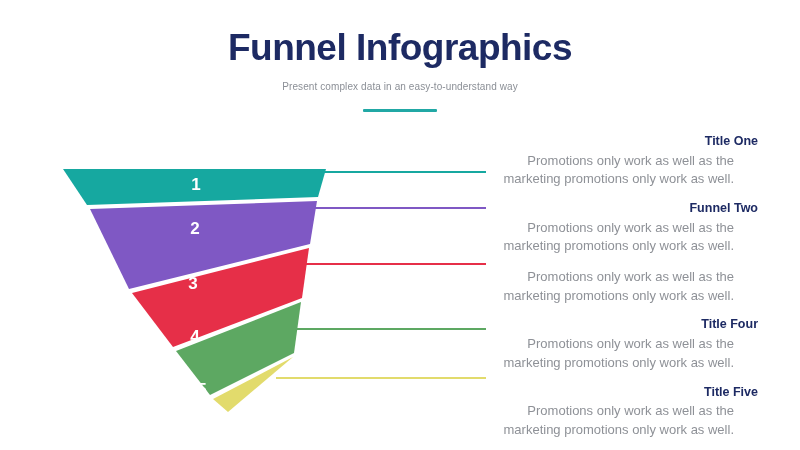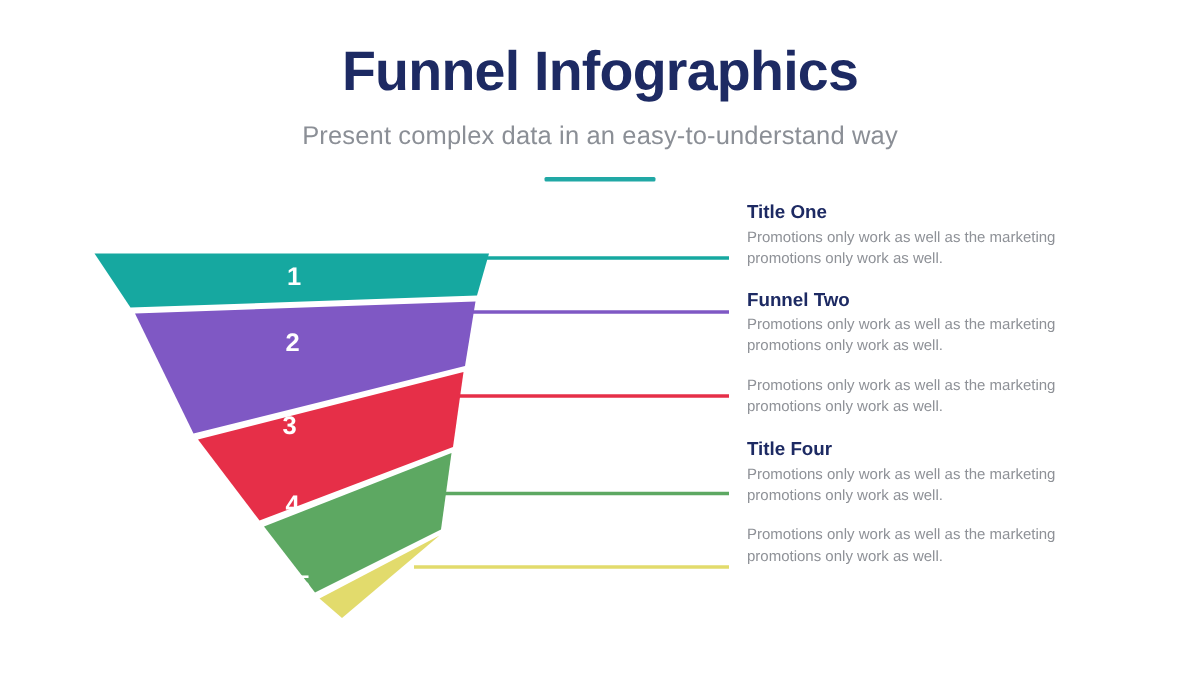--- a/index.html
+++ b/index.html
@@ -31,21 +31,21 @@
   }
   .title {
     font-size: 37px;
     font-weight: bold;
     color: #1d2a63;
     letter-spacing: -0.5px;
     line-height: 1.1;
     margin: 0;
   }
   .subtitle {
-    font-size: 17px;
+    font-size: 10px;
     color: #8b8f96;
     margin-top: 12px;
     letter-spacing: 0.1px;
   }
   .divider {
     width: 74px;
     height: 3px;
     background: #21a8a5;
     margin: 17px auto 0 auto;
     border-radius: 1px;
@@ -66,32 +66,33 @@
     font-weight: bold;
     fill: #ffffff;
   }
 
   
   .items {
     position: absolute;
     left: 498px;
     top: 134px;
     width: 260px;
+    text-align: right;
   }
   .item { margin-bottom: 12.5px; }
   .item:last-child { margin-bottom: 0; }
   .item-title {
     font-size: 12.5px;
     font-weight: bold;
     color: #1d2a63;
     line-height: 1.25;
     margin: 0 0 2px 0;
   }
   .item-desc {
-    font-size: 10px;
+    font-size: 13px;
     color: #8e9197;
     line-height: 1.42;
     margin: 0;
     max-width: 236px;
   }
 </style>
 </head>
 <body>
 
 <div class="slide">
@@ -144,18 +145,19 @@
     <div class="item">
       <div class="item-desc">Promotions only work as well as the marketing promotions only work as well.</div>
     </div>
 
     <div class="item">
       <div class="item-title">Title Four</div>
       <div class="item-desc">Promotions only work as well as the marketing promotions only work as well.</div>
     </div>
 
     <div class="item">
+      <div class="item-title">Title Five</div>
       <div class="item-desc">Promotions only work as well as the marketing promotions only work as well.</div>
     </div>
 
   </div>
 
 </div>
 
 </body></html>

